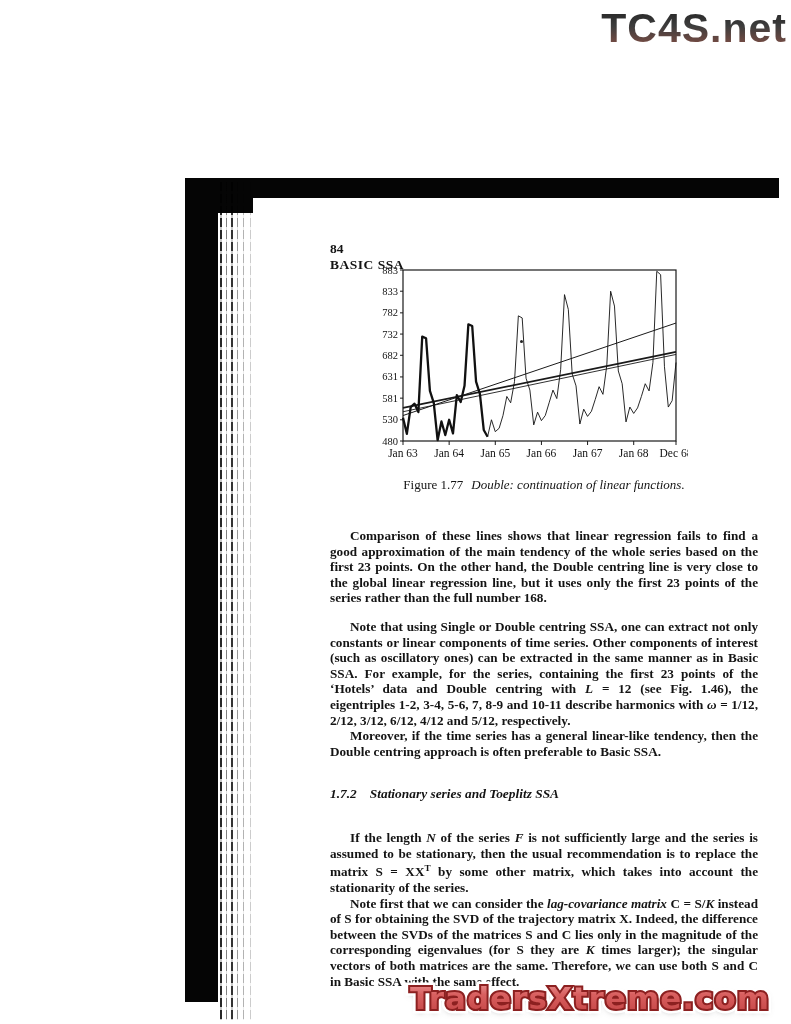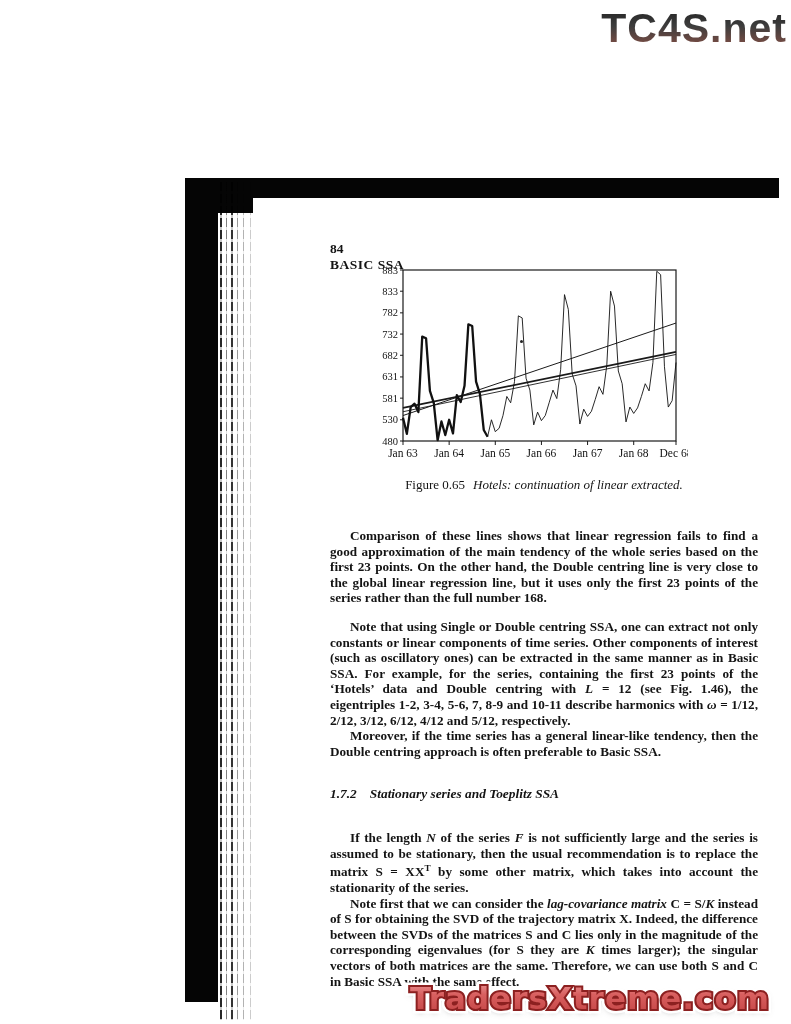--- a/index.html
+++ b/index.html
@@ -121,21 +121,21 @@
       <line x1="298" y1="185" x2="298" y2="189" stroke="#1a1a1a" stroke-width="1"></line>
       <text x="298" y="201" text-anchor="middle" font-size="11.5">Dec 68</text>
       <line x1="25" y1="159.5409429280397" x2="298" y2="67.03970223325062" stroke="#1a1a1a" stroke-width="1"></line>
       <line x1="25" y1="151.90322580645162" x2="298" y2="95.89330024813896" stroke="#1a1a1a" stroke-width="1.7"></line>
       <line x1="25" y1="155.72208436724566" x2="298" y2="98.43920595533498" stroke="#1a1a1a" stroke-width="0.9"></line>
       <polyline points="25.00,161.66 28.85,177.79 32.69,151.05 36.54,147.66 40.38,156.15 44.23,80.62 48.07,82.32 51.92,134.93 55.76,146.81 59.61,184.15 63.45,165.48 67.30,179.06 71.14,163.78 74.99,177.36 78.83,139.17 82.68,145.96 86.52,129.84 90.37,68.31 94.21,70.01 98.06,125.60 101.90,137.90 105.75,173.97 109.59,180.76" fill="none" stroke="#111" stroke-width="2.3" stroke-linejoin="round"></polyline>
       <polyline points="109.59,180.76 113.44,163.78 117.28,175.67 121.13,172.27 124.97,159.54 128.82,140.45 132.66,146.81 136.51,125.60 140.35,59.83 144.20,61.95 148.04,122.20 151.89,134.08 155.73,168.88 159.58,156.15 163.42,164.63 167.27,159.54 171.11,146.81 174.96,134.08 178.80,142.57 182.65,113.71 186.49,38.61 190.34,53.46 194.18,117.96 198.03,129.84 201.87,168.03 205.72,153.18 209.56,160.39 213.41,155.30 217.25,143.42 221.10,130.69 224.94,138.33 228.79,109.47 232.63,35.22 236.48,50.07 240.32,114.99 244.17,127.72 248.01,165.91 251.86,151.05 255.70,157.42 259.55,151.90 263.39,140.45 267.24,127.72 271.08,134.93 274.93,106.50 278.77,15.27 282.62,18.67 286.46,110.74 290.31,151.05 294.15,144.69 298.00,106.50" fill="none" stroke="#111" stroke-width="0.9" stroke-linejoin="round"></polyline>
     </svg>
 
   <div class="caption">
-    <span class="cap-prefix">Figure 0.65</span><span class="cap-title">Hotels: continuation of linear extracted.</span>
+    <span class="cap-prefix">Figure 1.77</span><span class="cap-title">Double: continuation of linear functions.</span>
   </div>
 
 
   <div class="body-text">
       <p class="para gap-small"><span>Comparison of these lines shows that linear regression fails to find a good approximation of the main tendency of the whole series based on the first 23 points. On the other hand, the Double centring line is very close to the global linear regression line, but it uses only the first 23 points of the series rather than the full number 168.</span></p>
       <p class="para"><span>Note that using Single or Double centring SSA, one can extract not only constants or linear components of time series. Other components of interest (such as oscillatory ones) can be extracted in the same manner as in Basic SSA. For example, for the series, containing the first 23 points of the ‘Hotels’ data and Double centring with </span><span class="seg-i">L</span><span> = 12 (see Fig. 1.46), the eigentriples 1-2, 3-4, 5-6, 7, 8-9 and 10-11 describe harmonics with </span><span class="seg-i">ω</span><span> = 1/12, 2/12, 3/12, 6/12, 4/12 and 5/12, respectively.</span></p>
       <p class="para"><span>Moreover, if the time series has a general linear-like tendency, then the Double centring approach is often preferable to Basic SSA.</span></p>
       <div class="section-heading"><span class="sec-num">1.7.2</span><span>Stationary series and Toeplitz SSA</span></div>
       <p class="para"><span>If the length </span><span class="seg-i">N</span><span> of the series </span><span class="seg-i">F</span><span> is not sufficiently large and the series is assumed to be stationary, then the usual recommendation is to replace the matrix </span><span class="seg-b">S</span><span> = </span><span class="seg-b">XX</span><span class="seg-sup">T</span><span> by some other matrix, which takes into account the stationarity of the series.</span></p>
       <p class="para"><span>Note first that we can consider the </span><span class="seg-i">lag-covariance matrix </span><span class="seg-b">C</span><span> = </span><span class="seg-b">S</span><span>/</span><span class="seg-i">K</span><span> instead of </span><span class="seg-b">S</span><span> for obtaining the SVD of the trajectory matrix </span><span class="seg-b">X</span><span>. Indeed, the difference between the SVDs of the matrices </span><span class="seg-b">S</span><span> and </span><span class="seg-b">C</span><span> lies only in the magnitude of the corresponding eigenvalues (for </span><span class="seg-b">S</span><span> they are </span><span class="seg-i">K</span><span> times larger); the singular vectors of both matrices are the same. Therefore, we can use both </span><span class="seg-b">S</span><span> and </span><span class="seg-b">C</span><span> in Basic SSA with the same effect.</span></p>

